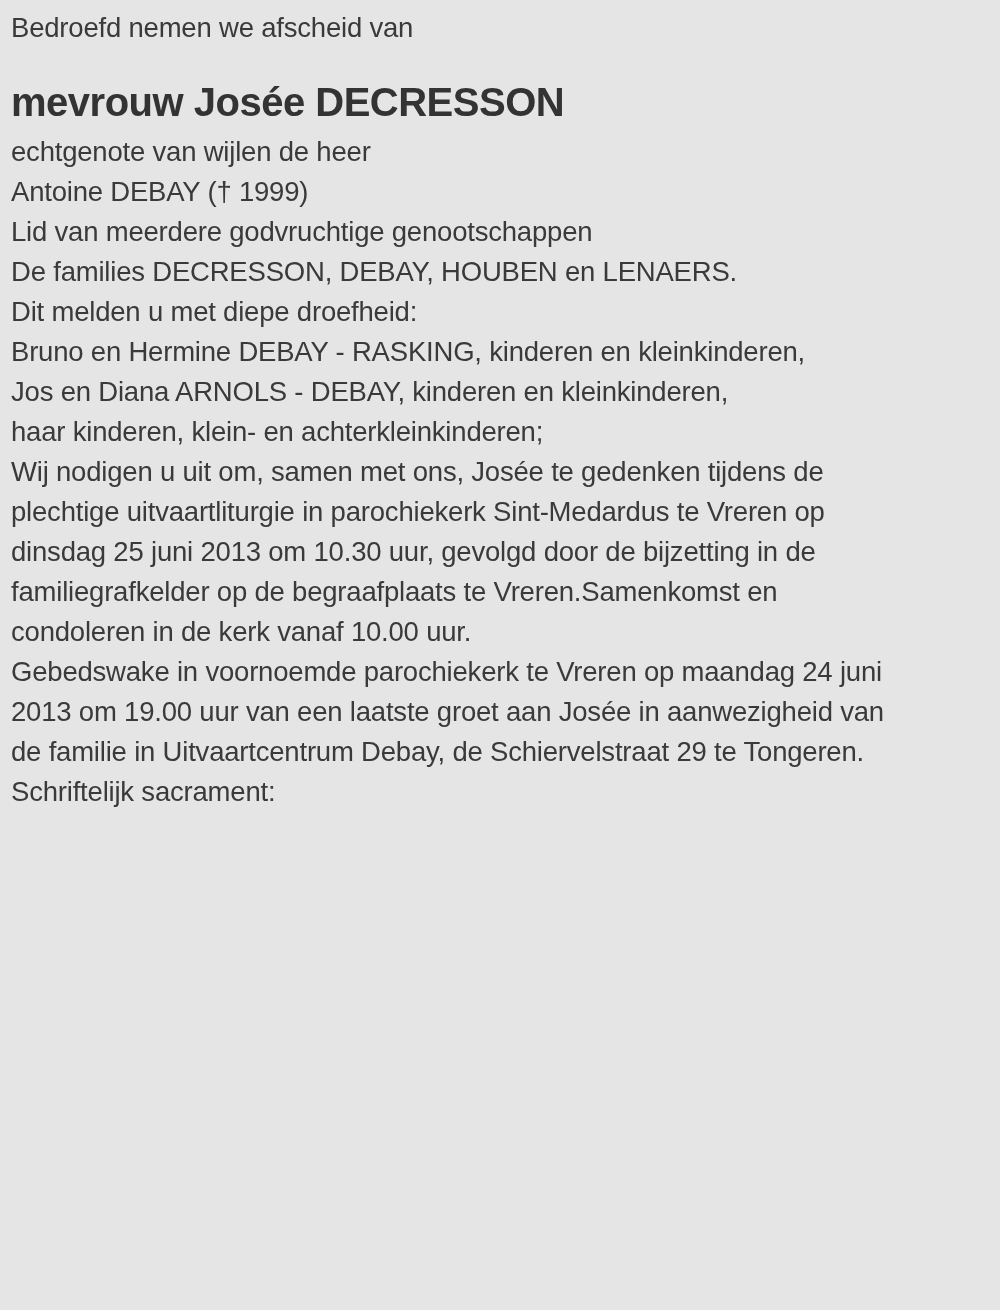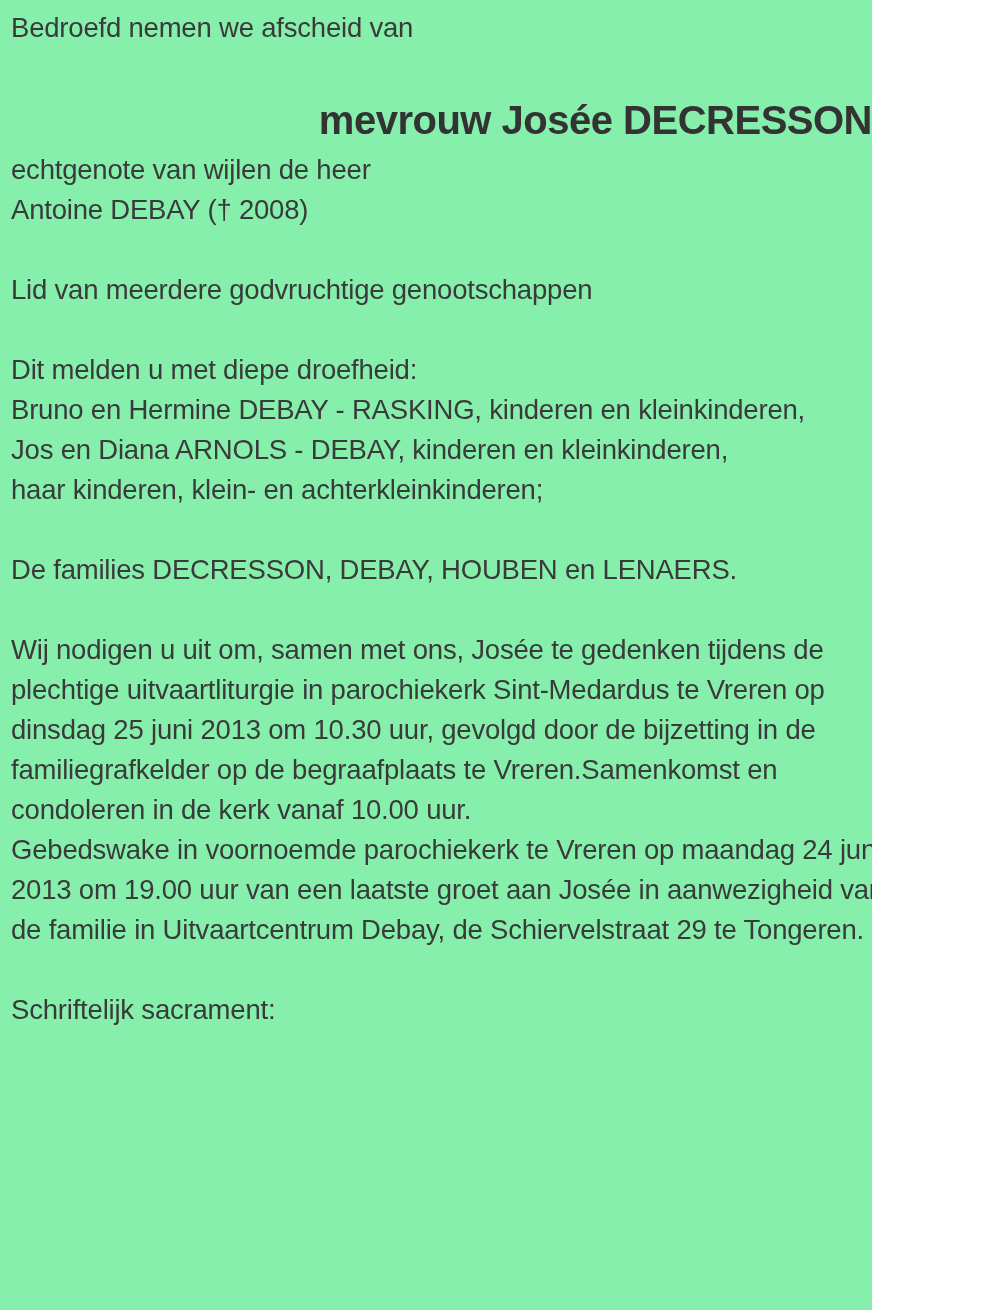--- a/index.html
+++ b/index.html
@@ -2,23 +2,23 @@
 <html><head>
 <meta charset="utf-8">
 <style>
   html, body {
     margin: 0;
     padding: 0;
     background: #ffffff;
   }
   .page {
     position: relative;
-    width: 872px;
+    width: 1000px;
     height: 1310px;
-    background: #86efac;
+    background: #e5e5e5;
     box-sizing: border-box;
     padding: 8px 0 0 11px;
     overflow: hidden;
     font-family: "Liberation Sans", "DejaVu Sans", sans-serif;
     color: #3a3a3a;
   }
   .para {
     margin: 0;
     font-size: 27.5px;
     line-height: 40px;
@@ -29,45 +29,45 @@
   .headline {
     margin: 0;
     font-size: 40px;
     line-height: 52px;
     font-weight: 700;
     white-space: pre;
     letter-spacing: -0.5px;
     color: #333333;
   }
   
-  .mt-title   { margin-top: 46px; text-align: right; }
+  .mt-title   { margin-top: 28px; }
   .mt-tight   { margin-top: 4px;  }
-  .mt-blank   { margin-top: 40px; }
+  .mt-blank   { }
 </style>
 </head>
 <body>
 
 <div class="page">
 
   <p class="para">Bedroefd nemen we afscheid van</p>
 
   <h1 class="headline mt-title">mevrouw Josée DECRESSON</h1>
 
   <p class="para mt-tight">echtgenote van wijlen de heer
-Antoine DEBAY († 2008)</p>
+Antoine DEBAY († 1999)</p>
 
   <p class="para mt-blank">Lid van meerdere godvruchtige genootschappen</p>
 
+
+  <p class="para mt-blank">De families DECRESSON, DEBAY, HOUBEN en LENAERS.</p>
 
   <p class="para mt-blank">Dit melden u met diepe droefheid:
 Bruno en Hermine DEBAY - RASKING, kinderen en kleinkinderen,
 Jos en Diana ARNOLS - DEBAY, kinderen en kleinkinderen,
 haar kinderen, klein- en achterkleinkinderen;</p>
-
-  <p class="para mt-blank">De families DECRESSON, DEBAY, HOUBEN en LENAERS.</p>
 
   <p class="para mt-blank">Wij nodigen u uit om, samen met ons, Josée te gedenken tijdens de
 plechtige uitvaartliturgie in parochiekerk Sint-Medardus te Vreren op
 dinsdag 25 juni 2013 om 10.30 uur, gevolgd door de bijzetting in de
 familiegrafkelder op de begraafplaats te Vreren.Samenkomst en
 condoleren in de kerk vanaf 10.00 uur.
 Gebedswake in voornoemde parochiekerk te Vreren op maandag 24 juni
 2013 om 19.00 uur van een laatste groet aan Josée in aanwezigheid van
 de familie in Uitvaartcentrum Debay, de Schiervelstraat 29 te Tongeren.</p>
 

